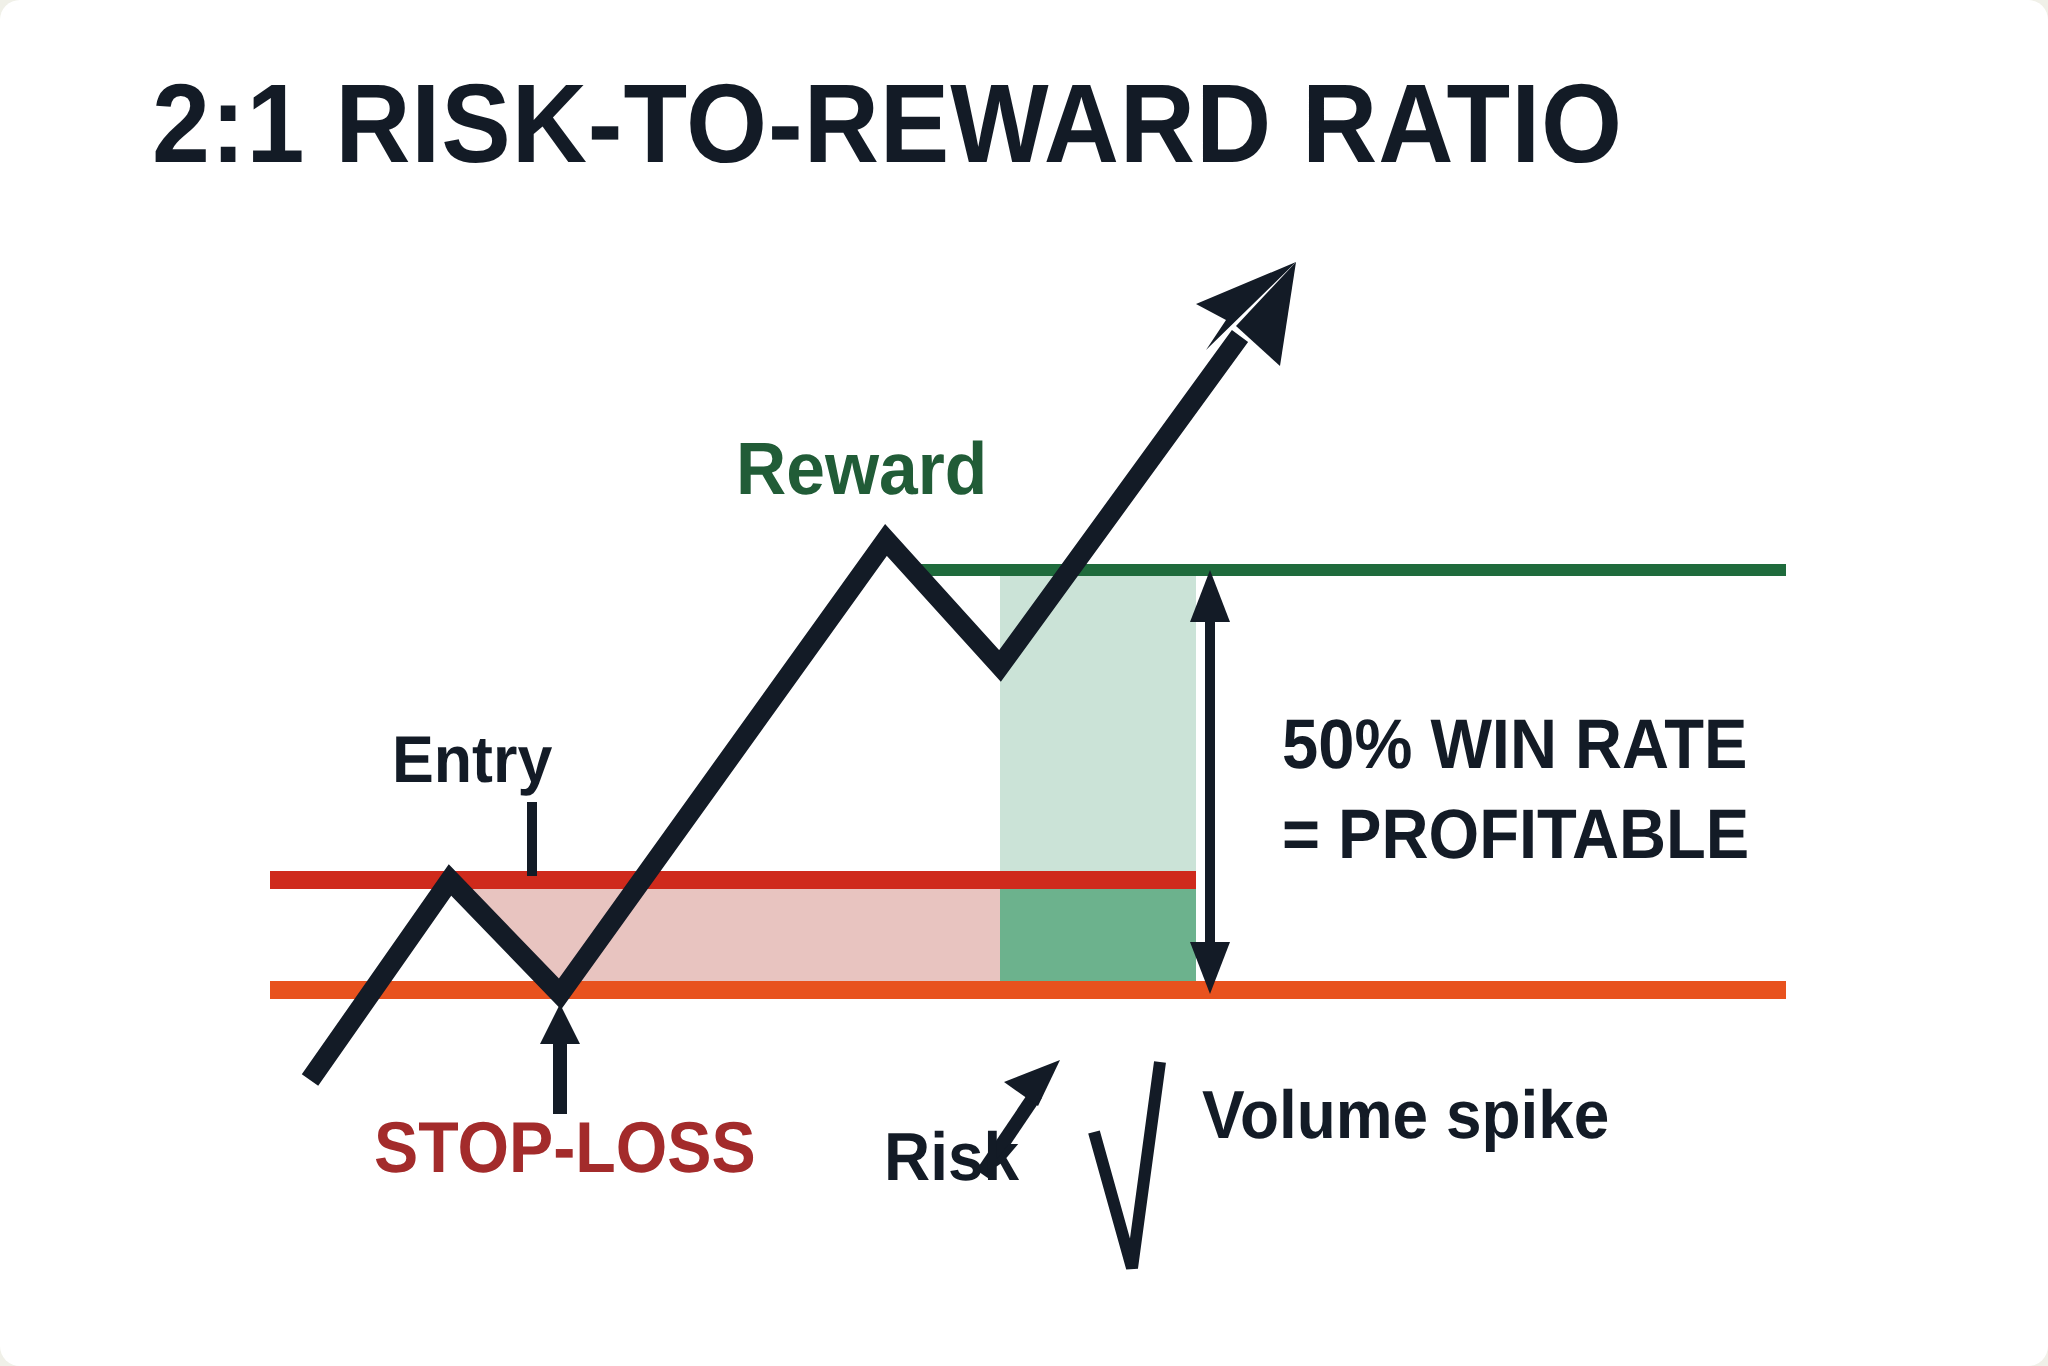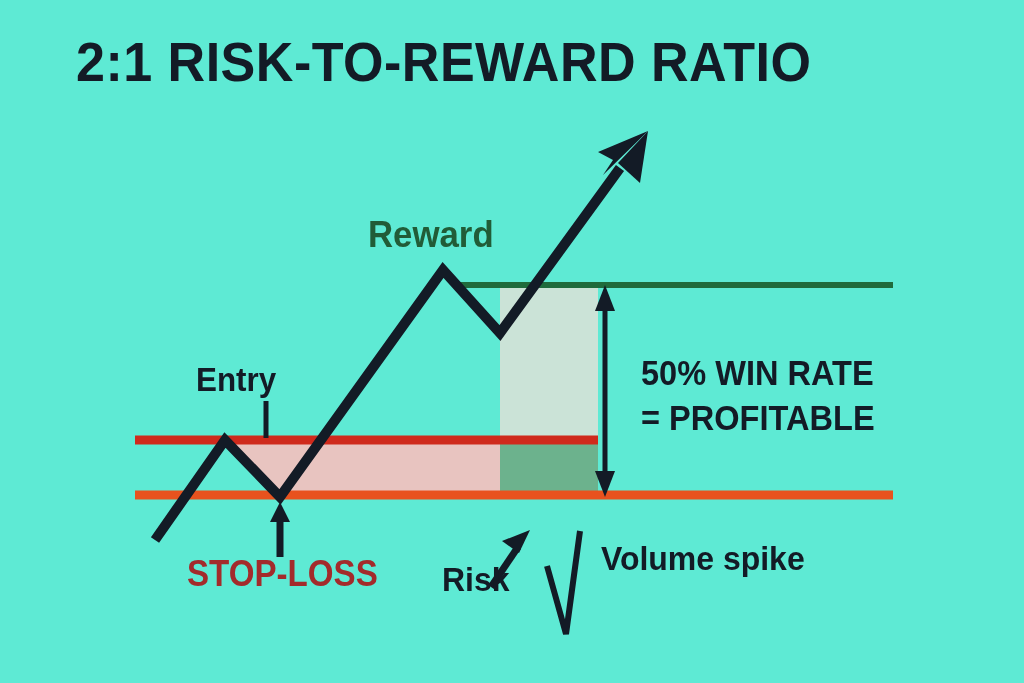--- a/index.html
+++ b/index.html
@@ -4,23 +4,24 @@
 <style>
   html, body {
     margin: 0;
     padding: 0;
     background: #f0f0e8;
   }
   #canvas {
     position: relative;
     width: 1024px;
     height: 683px;
-    background: #5eead4;
+    background: #ffffff;
     overflow: hidden;
     font-family: "Liberation Sans", sans-serif;
+    border-radius: 10px;
   }
   #chart-svg {
     position: absolute;
     inset: 0;
     width: 1024px;
     height: 683px;
   }
   .txt {
     position: absolute;
     white-space: nowrap;

